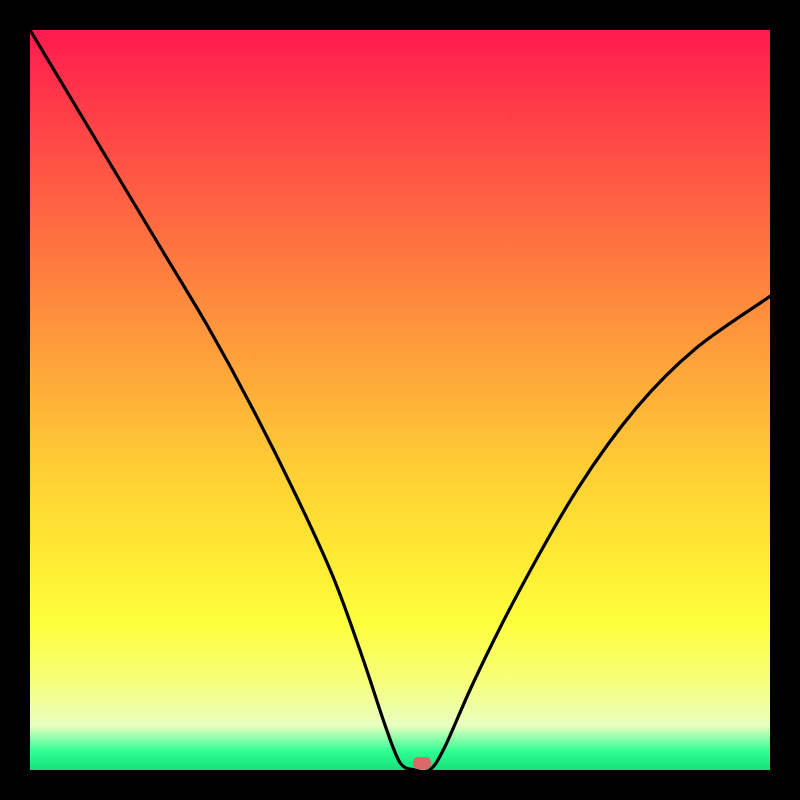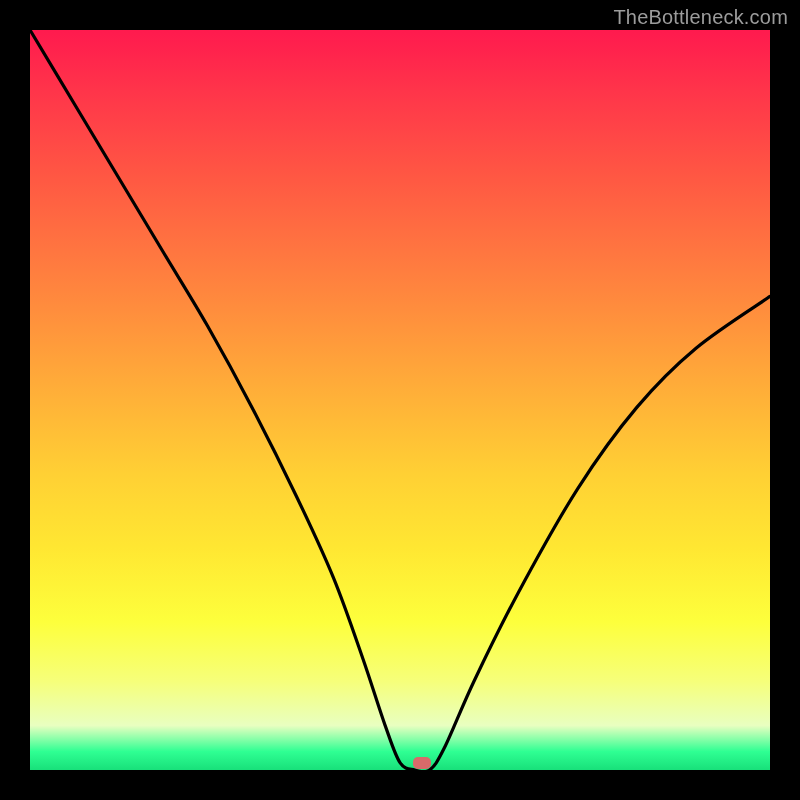--- a/index.html
+++ b/index.html
@@ -65,21 +65,20 @@
     letter-spacing: 0.2px;
     font-weight: 500;
     user-select: none;
   }
 </style>
 </head>
 <body>
 
 <div class="frame">
 
-  <div class="watermark">TheBottleneck.com</div>
 
   <div class="plot-area">
 
     <svg class="curve" viewBox="0 0 740 740" preserveAspectRatio="none">
       <path id="curve-path" d="M 0.0 0.0 C 7.4 12.3, 29.6 49.3, 44.4 74.0 C 59.2 98.7, 74.0 123.3, 88.8 148.0 C 103.6 172.7, 118.4 197.3, 133.2 222.0 C 148.0 246.7, 162.8 270.1, 177.6 296.0 C 192.4 321.9, 207.2 349.0, 222.0 377.4 C 236.8 405.8, 252.8 437.8, 266.4 466.2 C 280.0 494.6, 292.3 520.5, 303.4 547.6 C 314.5 574.7, 324.4 604.3, 333.0 629.0 C 341.6 653.7, 349.0 678.3, 355.2 695.6 C 361.4 712.9, 365.1 725.2, 370.0 732.6 C 374.9 740.0, 379.9 738.8, 384.8 740.0 C 389.7 741.2, 394.7 743.7, 399.6 740.0 C 404.5 736.3, 407.0 732.6, 414.4 717.8 C 421.8 703.0, 431.7 677.1, 444.0 651.2 C 456.3 625.3, 471.1 594.5, 488.4 562.4 C 505.7 530.3, 527.9 489.6, 547.6 458.8 C 567.3 428.0, 587.1 400.8, 606.8 377.4 C 626.5 354.0, 643.8 336.7, 666.0 318.2 C 688.2 299.7, 727.7 275.0, 740.0 266.4" stroke="#000" stroke-width="3.2" fill="none" stroke-linejoin="round" stroke-linecap="round"></path>
     </svg>
 
     <div class="marker" id="min-marker" style="left: 392.2px; top: 732.6px; background: rgb(216, 106, 106);"></div>
   </div>
 

